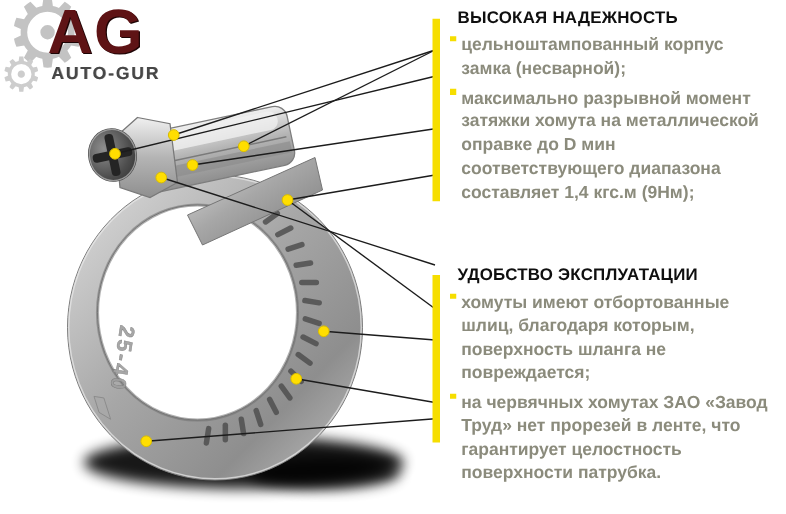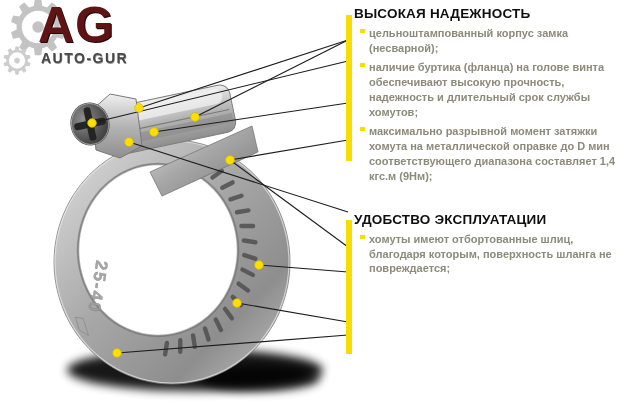--- a/index.html
+++ b/index.html
@@ -20,24 +20,24 @@
     color:#474747;letter-spacing:1.5px;text-shadow:0.5px 0.5px 0 #9b9b9b;text-align:right;
   }
   
   .section{position:absolute;left:346px;width:280px;}
   #section-reliability{top:6px;}
   #section-usability{top:212px;}
   .ybar{position:absolute;left:0;width:6px;background:#F6DE00;}
   #section-reliability .ybar{top:9px;height:146px;}
   #section-usability .ybar{top:8px;height:134px;}
   .section h2{
-    margin:0 0 5px 8px;font-size:13.5px;font-weight:bold;color:#0f0f0f;letter-spacing:0.2px;
+    margin:0 0 5px 20px;font-size:13.5px;font-weight:bold;color:#0f0f0f;letter-spacing:0.2px;
   }
   .bullets{margin-left:14px;padding-left:9px;}
-  .bullet{position:relative;margin-bottom:5px;font-size:11px;line-height:1.34;
+  .bullet{position:relative;margin-bottom:5px;font-size:14px;line-height:1.34;
           font-weight:bold;color:#8b8b7c;width:252px;}
   .bmark{position:absolute;left:-9px;top:2.5px;width:4.5px;height:4.5px;background:#F6DE00;}
   
   .art{position:absolute;left:0;top:0;width:629px;height:411px;}
 </style>
 </head>
 <body>
 
 <div class="canvas">
 
@@ -154,33 +154,33 @@
   <div class="section" id="section-reliability">
     <div class="ybar"></div>
     <h2>ВЫСОКАЯ НАДЕЖНОСТЬ</h2>
     <div class="bullets">
       <div class="bullet">
         <span class="bmark"></span>
         <span>цельноштампованный корпус замка (несварной);</span>
       </div>
       <div class="bullet">
         <span class="bmark"></span>
-        <span>наличие буртика (фланца) на голове винта обеспечивают высокую прочность, надежность и длительный срок службы хомутов;</span>
-      </div>
-      <div class="bullet">
-        <span class="bmark"></span>
         <span>максимально разрывной момент затяжки хомута на металлической оправке до D мин соответствующего диапазона составляет 1,4 кгс.м (9Нм);</span>
       </div>
     </div>
   </div>
 
   <div class="section" id="section-usability">
     <div class="ybar"></div>
     <h2>УДОБСТВО ЭКСПЛУАТАЦИИ</h2>
     <div class="bullets">
       <div class="bullet">
         <span class="bmark"></span>
         <span>хомуты имеют отбортованные шлиц, благодаря которым, поверхность шланга не повреждается;</span>
       </div>
+      <div class="bullet">
+        <span class="bmark"></span>
+        <span>на червячных хомутах ЗАО «Завод Труд» нет прорезей в ленте, что гарантирует целостность поверхности патрубка.</span>
+      </div>
     </div>
   </div>
 
 </div>
 
 </body></html>

